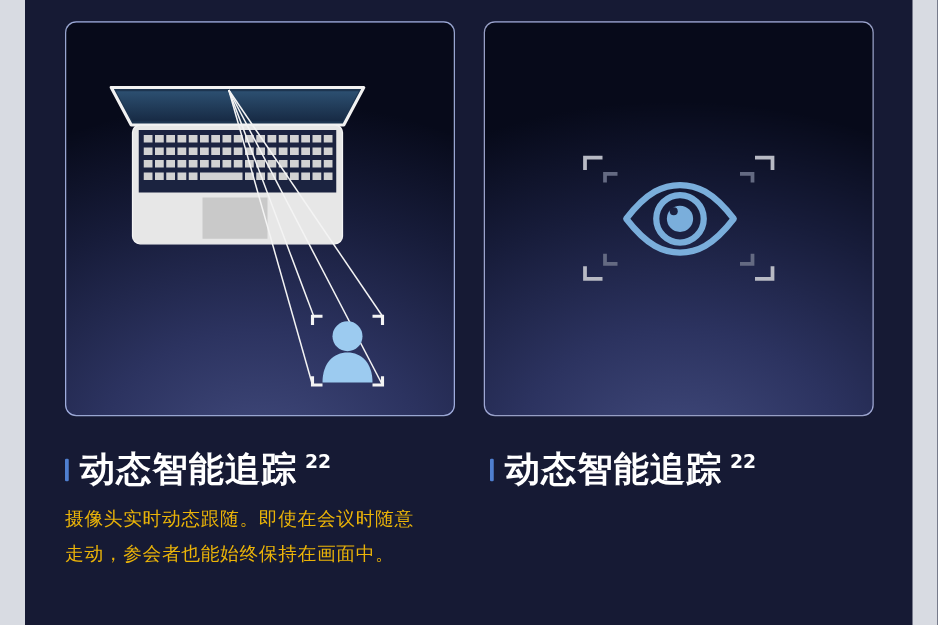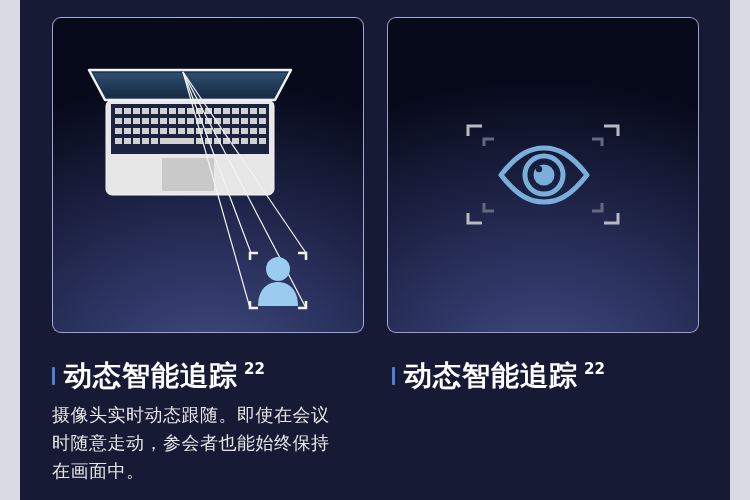--- a/index.html
+++ b/index.html
@@ -35,21 +35,21 @@
   }
   .title {
     color: #ffffff; font-size: 28px; font-weight: bold; letter-spacing: 1px;
     line-height: 40px;
   }
   .sup {
     color: #ffffff; font-size: 15px; font-weight: bold; margin-left: 6px;
     line-height: 20px; margin-top: 3px;
   }
   .desc {
-    color: #e5e5e5; font-size: 18px; line-height: 28px; margin-top: 5px;
+    color: #eab308; font-size: 15px; line-height: 28px; margin-top: 5px;
     width: 290px; letter-spacing: 0.5px;
   }
 </style>
 </head>
 <body>
 
 <div class="panel">
 
   <div class="card left">
     <svg width="310" height="314" viewBox="0 0 310 314">

